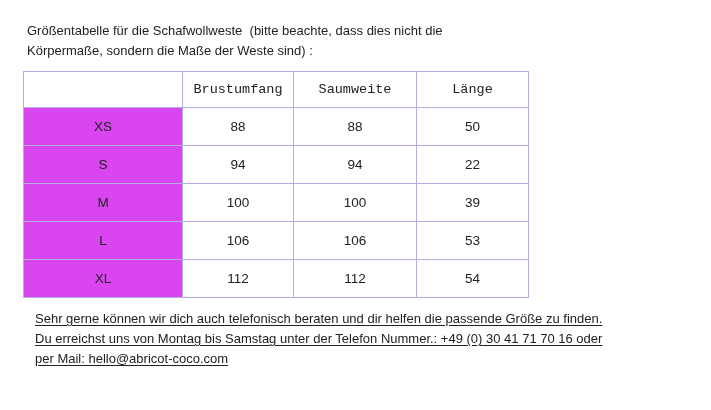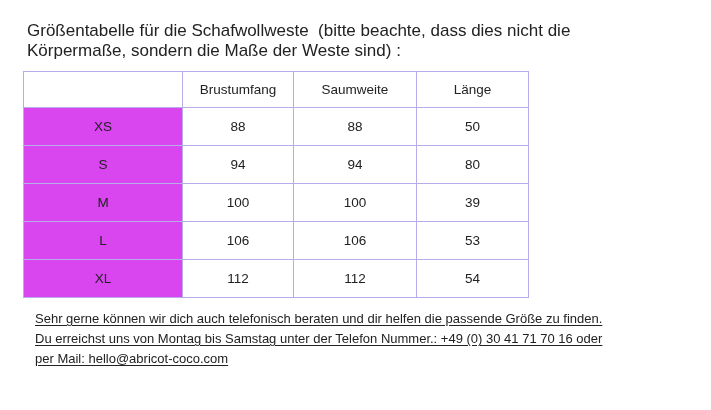--- a/index.html
+++ b/index.html
@@ -9,21 +9,21 @@
     height: 410px;
     background: #ffffff;
     font-family: "Liberation Sans", sans-serif;
     color: #222222;
     overflow: hidden;
   }
   .wrap { padding: 21px 0 0 23px; }
 
   .intro {
     margin: 0 0 0 4px;
-    font-size: 17px;
+    font-size: 13px;
     line-height: 20px;
   }
   .intro span { white-space: pre; }
 
   table.size-table {
     border-collapse: collapse;
     table-layout: fixed;
     width: 505px;
     margin-top: 10px;
   }
@@ -32,21 +32,21 @@
   .c2 { width: 123px; }
   .c3 { width: 112px; }
   .size-table th, .size-table td {
     border: 1px solid #b6ace8;
     text-align: center;
     vertical-align: middle;
     font-weight: 400;
     font-size: 13.5px;
     padding: 0;
   }
-  .size-table thead tr { height: 36px; }
+  .size-table thead tr { height: 36px; font-family: Liberation Mono, monospace; }
   .size-table tbody tr { height: 38px; }
   .size-table thead th { background: #ffffff; }
   .size-table tbody th.size { background: #d946ef; }
 
   .contact {
     margin: 11px 0 0 12px;
     font-size: 13px;
     line-height: 20px;
     cursor: pointer;
   }
@@ -83,21 +83,21 @@
       <tr>
         <th class="size">XS</th>
         <td>88</td>
         <td>88</td>
         <td>50</td>
       </tr>
       <tr>
         <th class="size">S</th>
         <td>94</td>
         <td>94</td>
-        <td>80</td>
+        <td>22</td>
       </tr>
       <tr>
         <th class="size">M</th>
         <td>100</td>
         <td>100</td>
         <td>39</td>
       </tr>
       <tr>
         <th class="size">L</th>
         <td>106</td>

